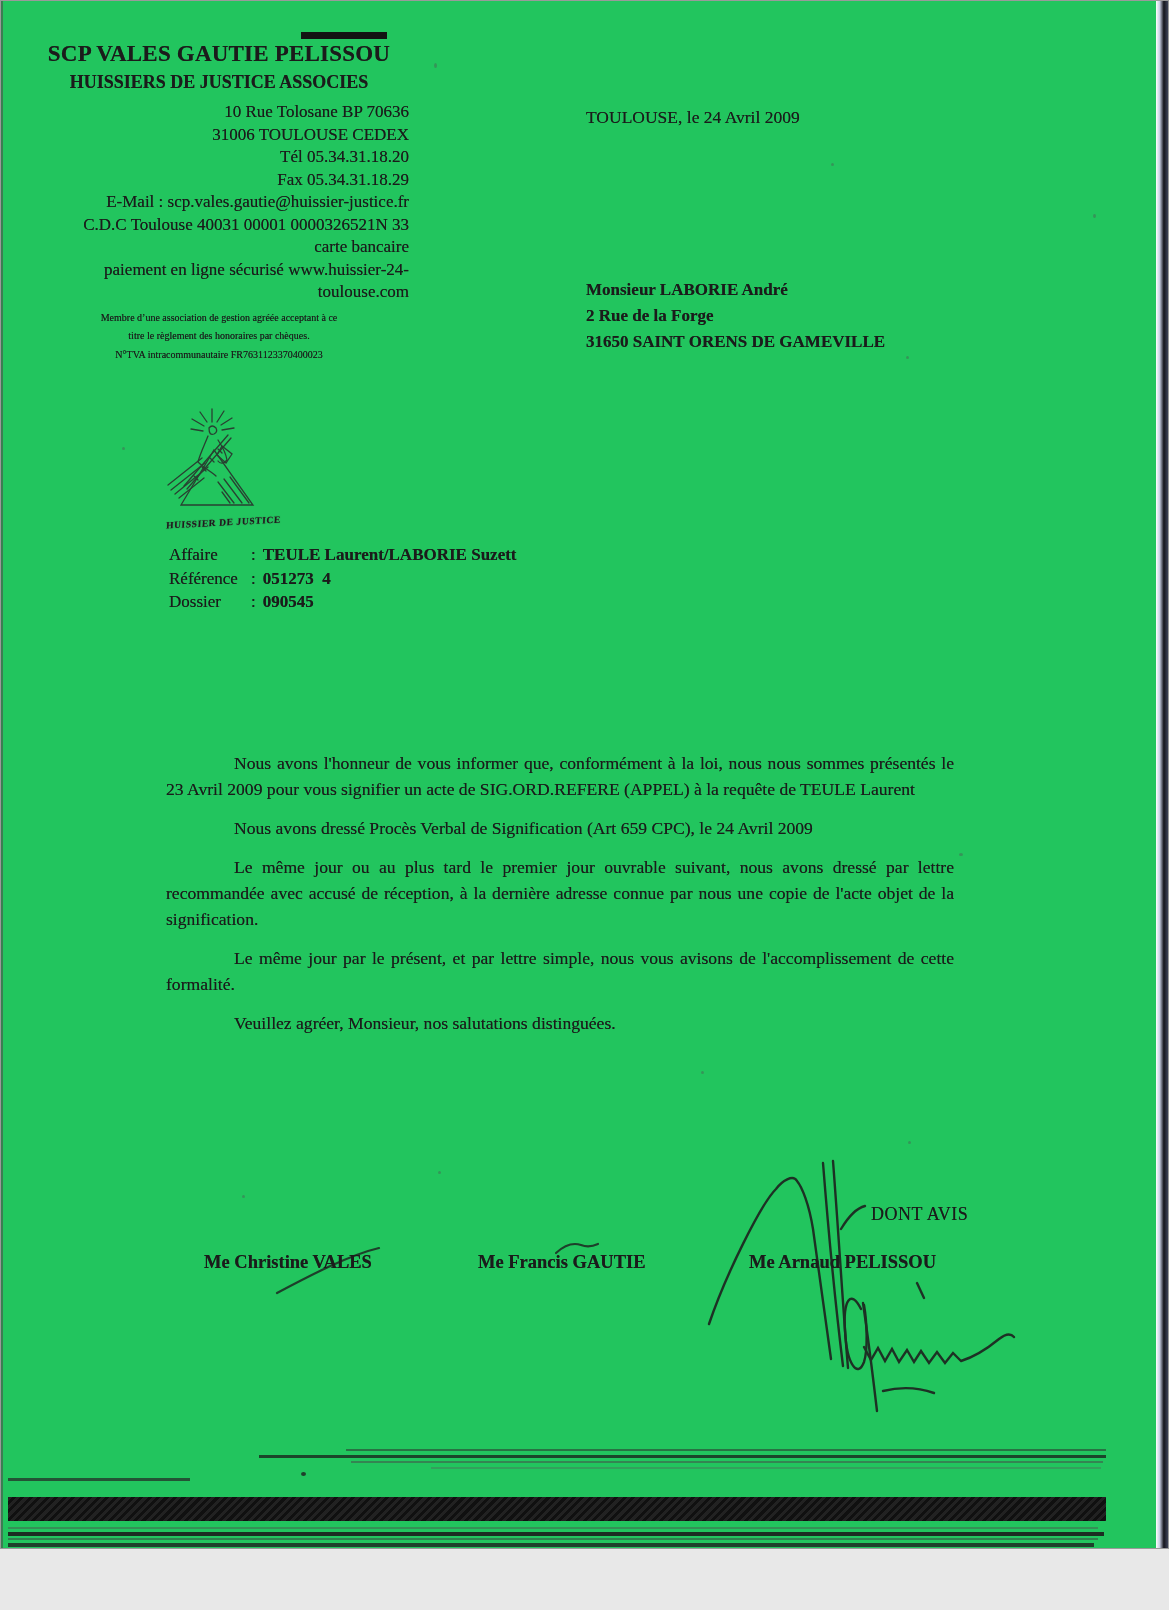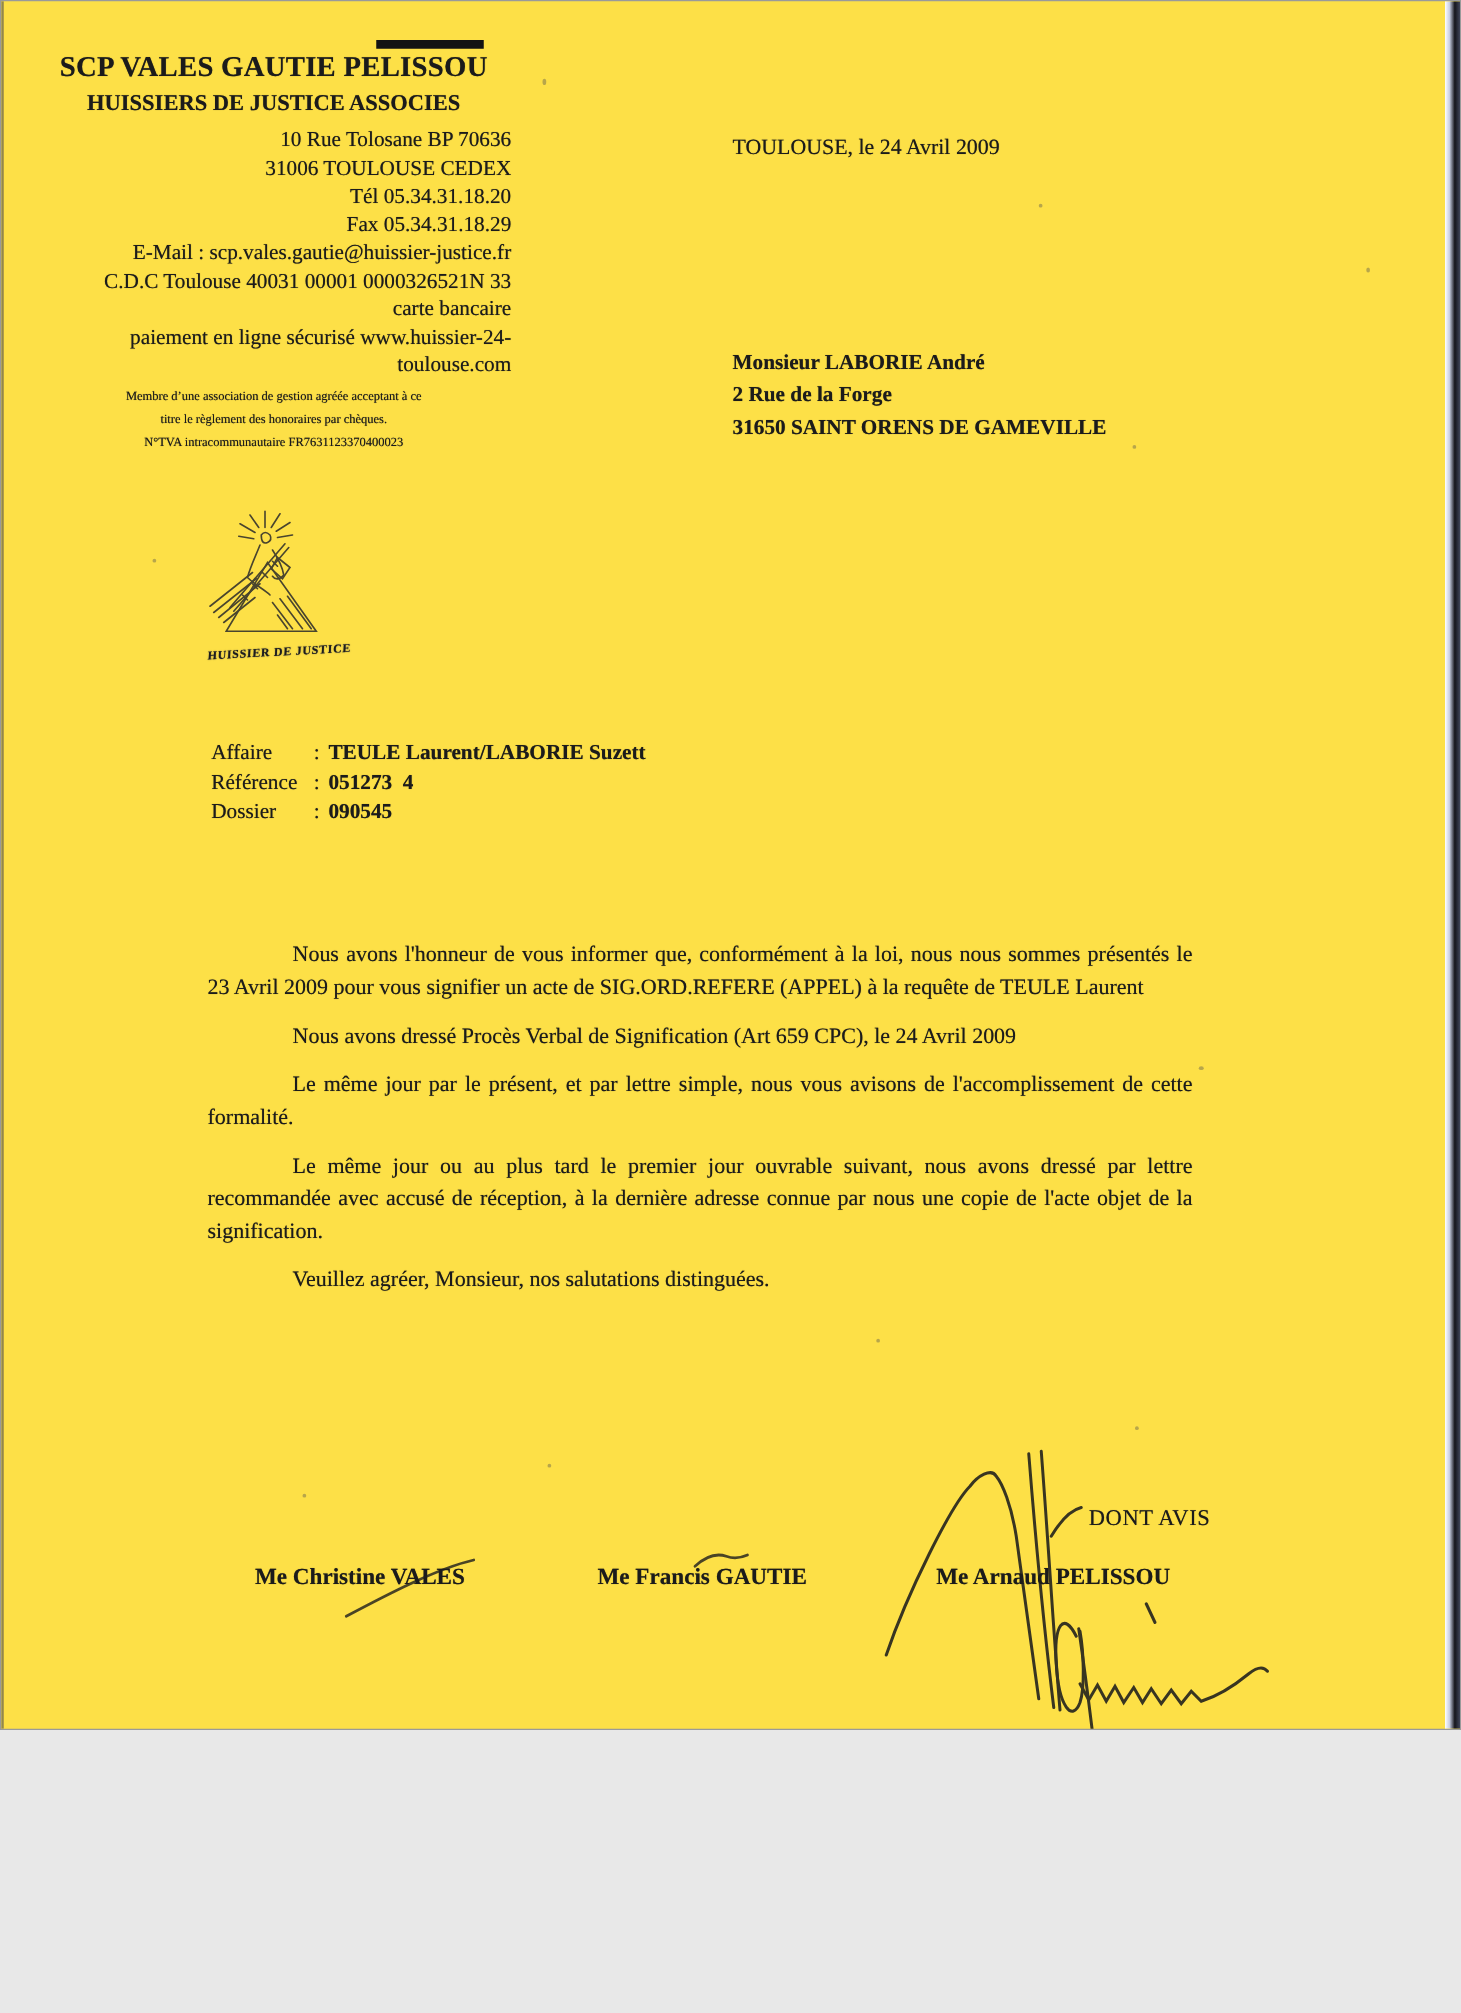--- a/index.html
+++ b/index.html
@@ -1,20 +1,20 @@
 <!DOCTYPE html>
 <html><head>
 <meta charset="utf-8">
 <style>
   html,body{margin:0;padding:0;background:#e8e8e8;}
   .page{
     position:relative;
-    width:1169px;height:1384px;
+    width:1169px;height:1549px;
     margin:0 auto;
-    background:#fde047;
+    background:#22c55e;
     box-sizing:border-box;
     border:1px solid #9a9a9a;
     overflow:hidden;
     font-family:"Liberation Serif","DejaVu Serif",serif;
     color:#1b1b1b;
     padding-left:16px;
   }
   .ink{ text-shadow:0 0 0.6px rgba(25,25,25,0.65); }
 
   
@@ -36,21 +36,21 @@
     transform:rotate(-3deg) skewX(-6deg);
     color:#1c1c1c;text-shadow:0 0 1px #444;
     white-space:nowrap;
   }
 
   
   .dateline{position:absolute;left:585px;top:106px;font-size:17.5px;}
   .recipient{position:absolute;left:585px;top:276px;font-size:17px;font-weight:700;line-height:26px;}
 
   
-  .refblock{position:absolute;left:168px;top:589px;font-size:17px;line-height:23.5px;}
+  .refblock{position:absolute;left:168px;top:542px;font-size:17px;line-height:23.5px;}
   .ref-row{display:flex;}
   .ref-label{display:inline-block;width:82px;}
   .ref-colon{display:inline-block;margin-right:7px;}
   .ref-value{font-weight:700;white-space:pre;}
 
   
   .body-block{position:absolute;left:165px;top:749px;width:788px;font-size:17.6px;line-height:26px;}
   .body-block p{margin:0 0 13px 0;text-indent:68px;text-align:justify;}
   .body-block p.no-just{text-align:left;}
 
@@ -162,22 +162,22 @@
     <div class="ref-row">
       <span class="ref-label">Dossier</span>
       <span class="ref-colon">:</span>
       <span class="ref-value">090545</span>
     </div>
   </div>
 
   <div class="body-block">
     <p>Nous avons l'honneur de vous informer que, conformément à la loi, nous nous sommes présentés le 23 Avril 2009 pour vous signifier un acte de SIG.ORD.REFERE (APPEL) à la requête de TEULE Laurent</p>
     <p class="no-just">Nous avons dressé Procès Verbal de Signification (Art 659 CPC), le 24 Avril 2009</p>
+    <p>Le même jour ou au plus tard le premier jour ouvrable suivant, nous avons dressé par lettre recommandée avec accusé de réception, à la dernière adresse connue par nous une copie de l'acte objet de la signification.</p>
     <p>Le même jour par le présent, et par lettre simple, nous vous avisons de l'accomplissement de cette formalité.</p>
-    <p>Le même jour ou au plus tard le premier jour ouvrable suivant, nous avons dressé par lettre recommandée avec accusé de réception, à la dernière adresse connue par nous une copie de l'acte objet de la signification.</p>
     <p class="no-just">Veuillez agréer, Monsieur, nos salutations distinguées.</p>
   </div>
 
   <div class="dont-avis">DONT AVIS</div>
   <span class="sig-name n0">Me Christine VALES</span>
   <span class="sig-name n1">Me Francis GAUTIE</span>
   <span class="sig-name n2">Me Arnaud PELISSOU</span>
 
   <svg class="sig-svg" style="left:680px;top:1118px" width="345" height="300" viewBox="0 0 345 300">
     <g fill="none" stroke="#1d1d1d" stroke-width="2.4" stroke-linecap="round" opacity="0.88">

